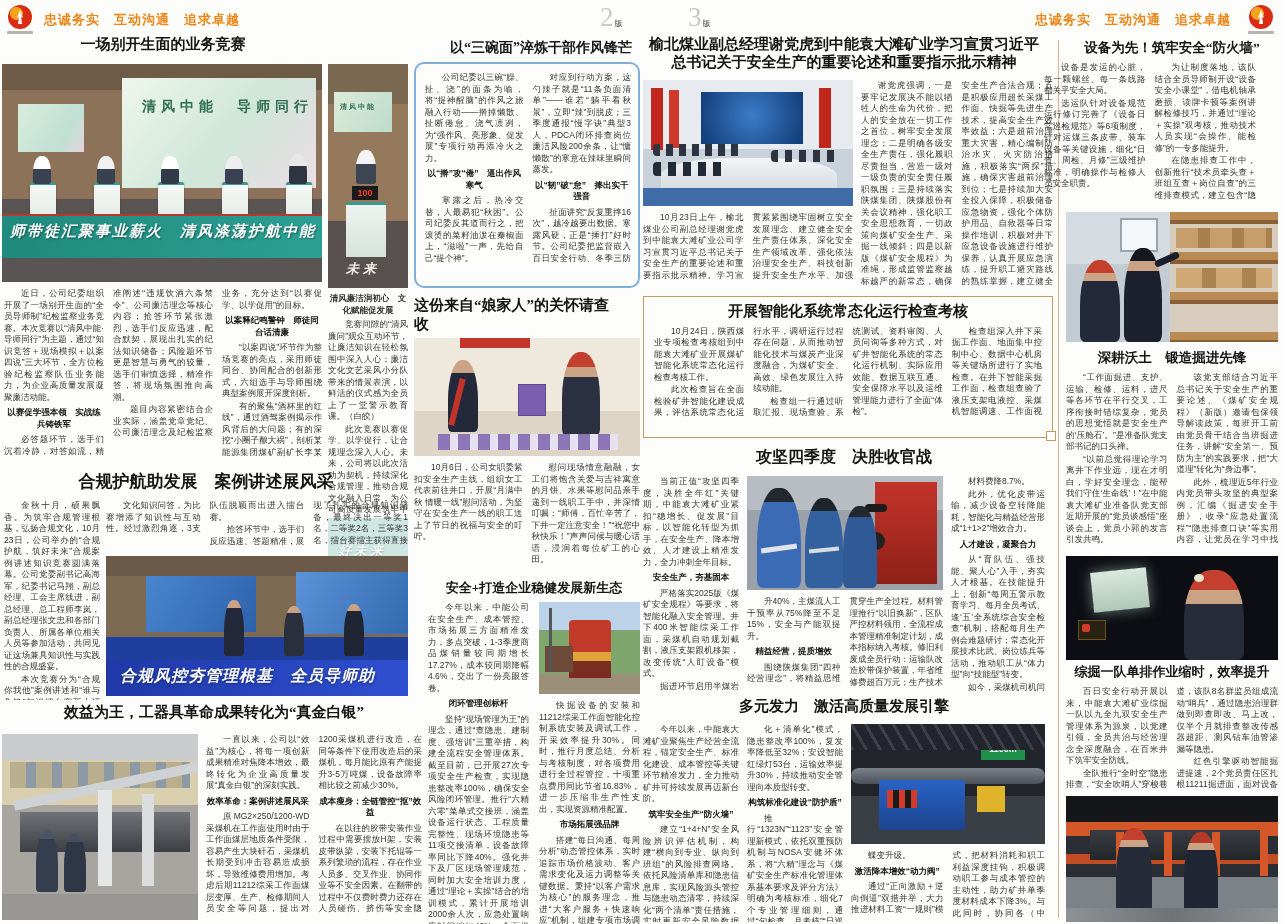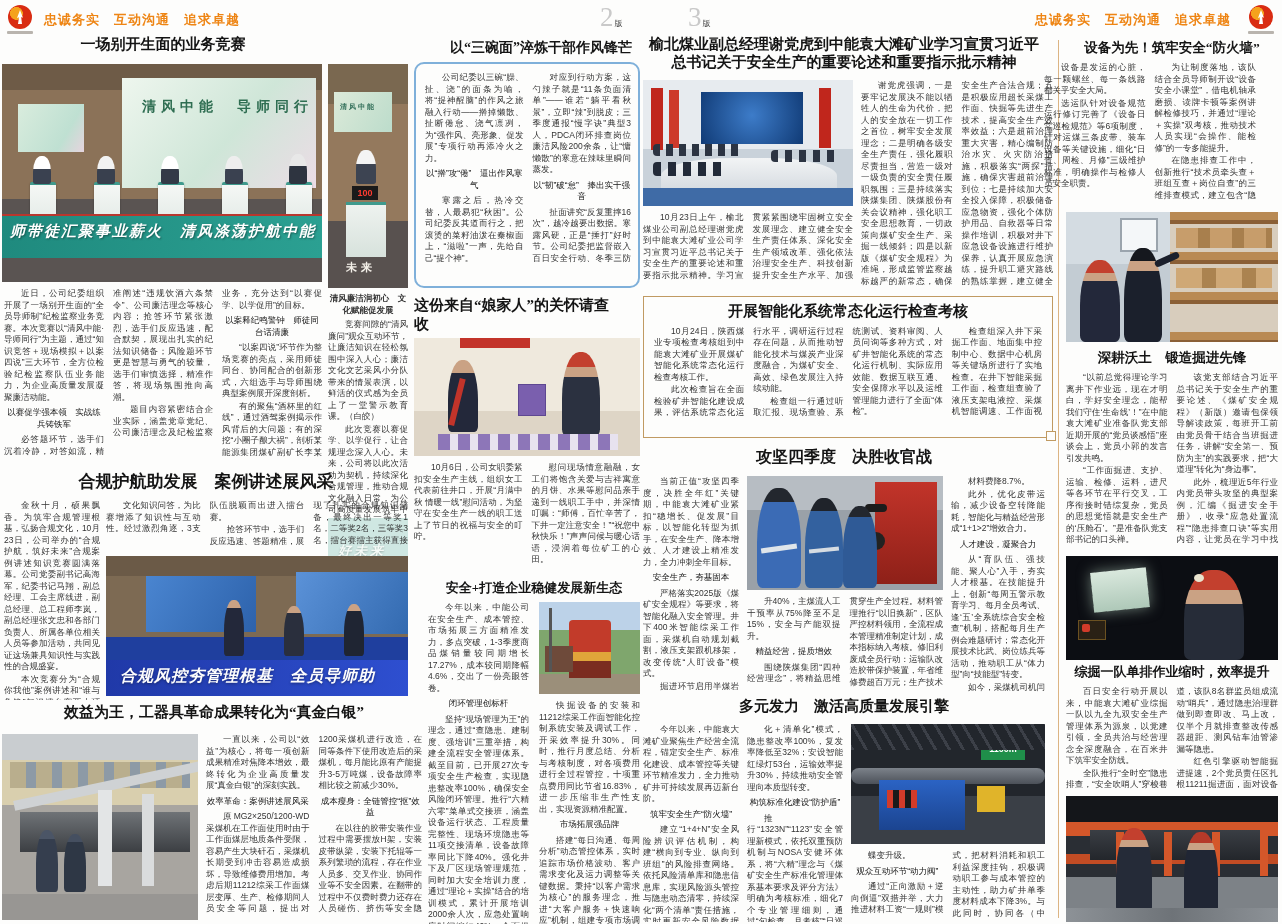--- a/index.html
+++ b/index.html
@@ -3,21 +3,21 @@
 <meta charset="utf-8">
 <style>
   html,body{margin:0;padding:0}
   body{width:1282px;height:924px;position:relative;background:#fdfdfc;font-family:"Liberation Sans",sans-serif;overflow:hidden}
   .abs{position:absolute}
   
   .t{position:absolute;font-family:"Liberation Serif",serif;font-weight:bold;color:#141414;text-align:center;line-height:1.18}
   
   .bd{position:absolute;font-size:8.5px;line-height:11.5px;text-align:justify;color:#333;overflow:hidden}
   .bd p{margin:0 0 1px 0;text-indent:2em}
-  .bd p.sh{font-weight:normal;text-align:center;text-indent:0;margin:4px 0;color:#151515}
+  .bd p.sh{font-weight:bold;text-align:center;text-indent:0;margin:4px 0;color:#151515}
   .cols{column-gap:9px;column-fill:auto}
   .c2{column-count:2}.c3{column-count:3}.c4{column-count:4}
   
   .ph{position:absolute;overflow:hidden;background:#c9c9c9}
   .ph div{position:absolute}
   .cap{font-family:"Liberation Serif",serif;font-weight:bold;color:#fff;white-space:nowrap}
   .fg{border-radius:45% 45% 12% 12% / 55% 55% 8% 8%}
   .pd{width:26px;height:54px;background:linear-gradient(#f5f7f5,#dce6e1);border-top:3px solid #3f9a8d;border-radius:2px;box-shadow:0 1px 2px rgba(0,0,0,.35)}
   
   .slogan{position:absolute;font-size:13px;font-weight:bold;color:#ee8514;letter-spacing:1px}
@@ -68,21 +68,21 @@
       <p>“以案四说”环节作为整场竞赛的亮点，采用师徒同台、协同配合的创新形式，六组选手与导师围绕典型案例展开深度剖析。</p>
       <p>有的聚焦“酒杯里的红线”，通过酒驾案例揭示作风背后的大问题；有的深挖“小圈子酿大祸”，剖析某能源集团煤矿副矿长李某案的沉痛教训；还有的选手创新视角，结合《人民的名义》赵德汉案，叩问党员干部初心使命。</p>
     </div>
 
   <div class="ph" style="left:328px;top:64px;width:80px;height:224px;background:linear-gradient(#7a6850 0 18%,#94795d 18% 70%,#58514f 70%)">
     <div style="left:6px;top:28px;width:58px;height:40px;background:linear-gradient(120deg,#dcead9,#bcdccb)"></div>
     <div class="cap" style="left:12px;top:38px;color:#33705a;font-size:7px;letter-spacing:2px">清风中能</div>
     <div class="fg" style="left:28px;top:86px;width:20px;height:34px;background:linear-gradient(#f4f4f4 0 40%,#3d4452 40%)"></div>
     <div style="left:24px;top:122px;width:26px;height:14px;background:#1a1a1a;color:#ff3b30;font-size:9px;font-weight:bold;text-align:center;line-height:14px">100</div>
     <div style="left:18px;top:138px;width:40px;height:52px;background:linear-gradient(#eef2ef,#d7e2dc);border-top:3px solid #3f9a8d"></div>
-    <div class="cap" style="left:18px;top:196px;font-size:11px;letter-spacing:4px;color:#f3efe8">未来</div>
+    <div class="cap" style="left:18px;top:196px;font-size:13px;letter-spacing:4px;font-style:italic;color:#f3efe8">未来</div>
   </div>
   <div class="bd" style="left:328px;top:293px;width:80px;height:24px;font-weight:bold;text-align:center">
     <span>清风廉洁润初心　文化赋能促发展</span>
   </div>
   <div class="bd" style="left:328px;top:319px;width:80px;height:196px">
       <p>竞赛间隙的“清风廉问”观众互动环节，让廉洁知识在轻松氛围中深入人心；廉洁文化文艺采风小分队带来的情景表演，以鲜活的仪式感为全员上了一堂警示教育课。（白皎）</p>
       <p>此次竞赛以赛促学、以学促行，让合规理念深入人心。未来，公司将以此次活动为契机，持续深化合规管理，推动合规文化融入日常，为公司高质量发展筑牢中安屏障。（刘海鱼）</p>
     </div>
   <div class="ph" style="left:328px;top:518px;width:80px;height:178px;background:linear-gradient(160deg,#cfe7e2 0 45%,#9fccc4 45% 75%,#35589a 75%)">
     <div class="cap" style="left:10px;top:24px;color:#f6fbf8;font-size:13px;letter-spacing:3px;font-style:italic;text-shadow:0 1px 2px rgba(0,0,0,.25)">好未来</div>
@@ -253,21 +253,21 @@
   <div class="ph" style="left:210px;top:724px;width:194px;height:120px;background:linear-gradient(#22262c 0 60%,#3a3f46 60%)">
     <div style="left:0;top:44px;width:194px;height:16px;background:linear-gradient(#7c828a,#4c5159);border-radius:8px"></div>
     <div style="left:28px;top:56px;width:86px;height:50px;background:linear-gradient(#2b63c4,#1b4490)"></div>
     <div style="left:36px;top:66px;width:30px;height:18px;background:repeating-linear-gradient(90deg,#d23b2a 0 6px,#1a1a1a 6px 12px)"></div>
     <div style="left:126px;top:62px;width:28px;height:26px;background:#e0b42a"></div>
     <div style="left:130px;top:14px;width:44px;height:22px;background:#1f8f4a;color:#fff;font-size:9px;font-weight:bold;text-align:center;line-height:22px">1100m</div>
     <div style="left:0;top:0;width:194px;height:26px;background:repeating-linear-gradient(60deg,#3c4048 0 3px,#22262c 3px 12px)"></div>
   </div>
   <div class="bd cols c2" style="left:210px;top:850px;width:194px;height:72px">
       <p>蝶变升级。</p>
-      <p class="sh">观众互动环节“动力阀”</p>
+      <p class="sh">激活降本增效“动力阀”</p>
       <p>通过“正向激励＋逆向倒逼”双措并举，大力推进材料工资“一规则”模式，把材料消耗和职工利益深度挂钩，积极调动职工参与成本管控的主动性，助力矿井单季度材料成本下降3%。与此同时，协同各（中心）部室与区队，根据自身情况制定降本方案，使得旧料复用率达82%，单月回收复用资产价值超50余万元，让节约理念落到实处。持续以“全员导师制”为抓手，实施小改小革百余项，其中23项成果成功落地，使得该矿创效超百万，设备事故率大幅降低35.1%，生产效率提升15%。（盛一丹）</p>
     </div>
 
   <div class="t" style="left:425px;top:40px;width:212px;font-size:13.5px">设备为先！筑牢安全“防火墙”</div>
   <div class="bd cols c2" style="left:403px;top:62px;width:212px;height:146px">
       <p>设备是发运的心脏，每一颗螺丝、每一条线路都关乎安全大局。</p>
       <p>选运队针对设备规范运行修订完善了《设备日常巡检规范》等6项制度，针对运煤三条皮带、装车设备等关键设施，细化“日查、周检、月修”三级维护标准，明确操作与检修人员安全职责。</p>
       <p>为让制度落地，该队结合全员导师制开设“设备安全小课堂”，借电机轴承磨损、读牌卡顿等案例讲解检修技巧，并通过“理论＋实操”双考核，推动技术人员实现“会操作、能检修”的一专多能提升。</p>
       <p>在隐患排查工作中，创新推行“技术员牵头查＋班组互查＋岗位自查”的三维排查模式，建立包含“隐患位置、整改时限、责任人、整改措施”的电子台账，严格实行“整改-验收-销号”的闭环管理机制。</p>
     </div>
@@ -276,22 +276,22 @@
     <div style="left:104px;top:0;width:108px;height:130px;background:repeating-linear-gradient(#b98a54 0 8px,#8a5f36 8px 12px,#d8cdbd 12px 40px)"></div>
     <div style="left:110px;top:16px;width:96px;height:20px;background:repeating-linear-gradient(90deg,#c79d6b 0 22px,#a87f4d 22px 34px)"></div>
     <div style="left:110px;top:56px;width:96px;height:20px;background:repeating-linear-gradient(90deg,#cfa876 0 26px,#ab8350 26px 40px)"></div>
     <div class="fg" style="left:14px;top:48px;width:40px;height:82px;background:linear-gradient(#c3402e 0 16%,#caa284 16% 26%,#23283a 26%)"></div>
     <div class="fg" style="left:58px;top:36px;width:38px;height:94px;background:linear-gradient(#15181e 0 14%,#caa284 14% 24%,#1b202c 24%)"></div>
     <div style="left:88px;top:44px;width:26px;height:7px;background:#1b202c;border-radius:4px;transform:rotate(-24deg)"></div>
   </div>
 
   <div class="t" style="left:425px;top:350px;width:212px;font-size:13.5px">深耕沃土　锻造掘进先锋</div>
   <div class="bd cols c2" style="left:425px;top:372px;width:212px;height:180px">
+      <p>“工作面掘进、支护、运输、检修、运料，进尺等各环节在平行交叉，工序衔接时错综复杂，党员的思想觉悟就是安全生产的‘压舱石’。”是准备队党支部书记的口头禅。</p>
       <p>“以前总觉得理论学习离井下作业远，现在才明白，学好安全理念，能帮我们守住‘生命线’！”在中能袁大滩矿业准备队党支部近期开展的“党员谈感悟”座谈会上，党员小郭的发言引发共鸣。</p>
-      <p>“工作面掘进、支护、运输、检修、运料，进尺等各环节在平行交叉，工序衔接时错综复杂，党员的思想觉悟就是安全生产的‘压舱石’。”是准备队党支部书记的口头禅。</p>
       <p>该党支部结合习近平总书记关于安全生产的重要论述、《煤矿安全规程》（新版）邀请包保领导解读政策，每班开工前由党员骨干结合当班掘进任务，讲解“安全第一、预防为主”的实践要求，把“大道理”转化为“身边事”。</p>
       <p>此外，梳理近5年行业内党员带头攻坚的典型案例，汇编《掘进安全手册》，收录“应急处置流程”“隐患排查口诀”等实用内容，让党员在学习中找方法、明方向。今年以来，已组织集中学习9次，党员理论测试平均分达92分。</p>
     </div>
   <div class="ph" style="left:425px;top:556px;width:212px;height:104px;background:#0c0e13">
     <div style="left:26px;top:14px;width:56px;height:40px;background:linear-gradient(#d9e8dd,#aec8b8);transform:rotate(-6deg);box-shadow:0 0 14px rgba(200,230,210,.5)"></div>
     <div style="left:12px;top:64px;width:26px;height:18px;background:#2a2115;border:1px solid #6b5121"></div>
     <div style="left:16px;top:68px;width:8px;height:8px;background:#d23b2a;border-radius:2px"></div>
     <div class="fg" style="left:118px;top:14px;width:60px;height:90px;background:linear-gradient(#c3402e 0 22%,#caa284 22% 38%,#262c38 38%)"></div>
     <div style="left:128px;top:18px;width:10px;height:8px;background:#e9e4cf;border-radius:50%"></div>
   </div>

